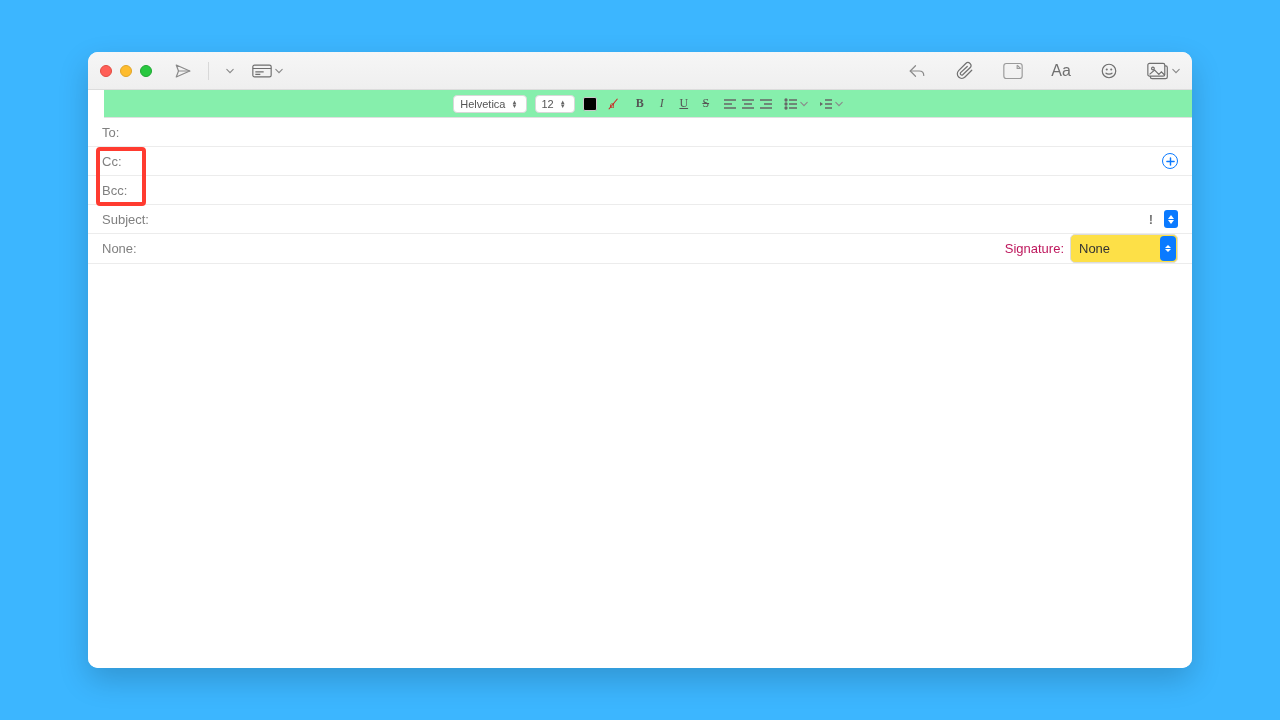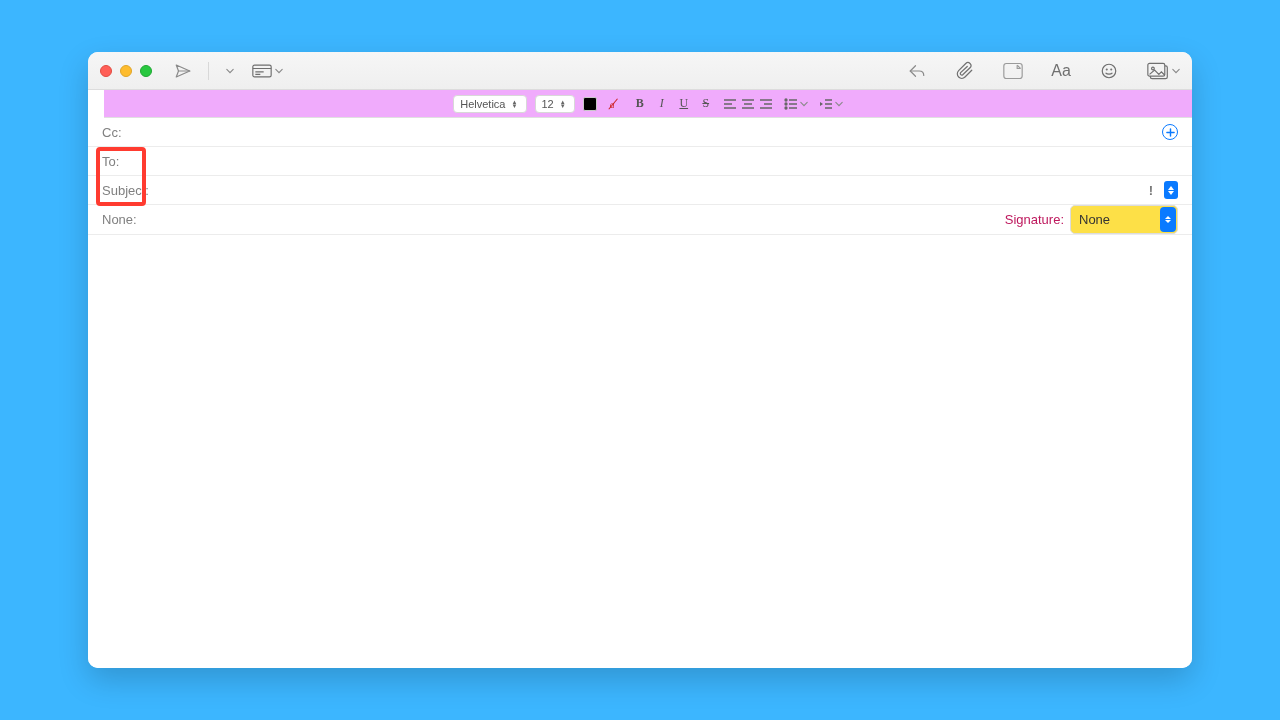--- a/index.html
+++ b/index.html
@@ -46,21 +46,21 @@
   }
   .tb-sep { width:1px; height:18px; background:#d8d8d8; margin:0 4px; }
   .tb-spacer { flex:1; }
   .chev { display:inline-flex; align-items:center; }
   .chev svg { margin-left:3px; }
   .icon-svg { display:block; }
 
   
   .formatbar {
     height: 28px;
-    background: #f0abfc;
+    background: #86efac;
     border-bottom: 1px solid #e0e0e0;
     display:flex;
     align-items:center;
     justify-content:center;
     gap: 8px;
     font-size: 11px;
     color:#555;
     margin-left:16px;
   }
   .fb-select {
@@ -306,33 +306,37 @@
         <path d="M1 4 L4 6 L1 8 Z" fill="#666" stroke="none"></path>
       </svg>
       <svg width="8" height="8" viewBox="0 0 10 10" style="margin-left:2px">
           <path d="M1 3 L5 7 L9 3" fill="none" stroke="#8a8a8a" stroke-width="1.4" stroke-linecap="round"></path>
         </svg>
     </div>
   </div>
 
   <div class="fields">
     <div class="field-row">
+      <span class="label">To:</span>
+      <span class="value"></span>
+    </div>
+    <div class="field-row">
       <span class="label">Cc:</span>
       <span class="value"></span>
       <div class="tail">
         <div class="plus-circle">
           <svg width="9" height="9" viewBox="0 0 10 10">
               <line x1="5" y1="1" x2="5" y2="9" stroke="#0a7aff" stroke-width="1.6" stroke-linecap="round"></line>
               <line x1="1" y1="5" x2="9" y2="5" stroke="#0a7aff" stroke-width="1.6" stroke-linecap="round"></line>
             </svg>
         </div>
       </div>
     </div>
     <div class="field-row">
-      <span class="label">To:</span>
+      <span class="label">Bcc:</span>
       <span class="value"></span>
     </div>
     <div class="field-row subject-row">
       <span class="label" style="min-width:60px">Subject:</span>
       <span class="value"></span>
       <div class="tail">
         <div class="priority">!</div>
         <div class="stepper-blue">
           <div class="tri up"></div>
             <div class="tri down"></div>

